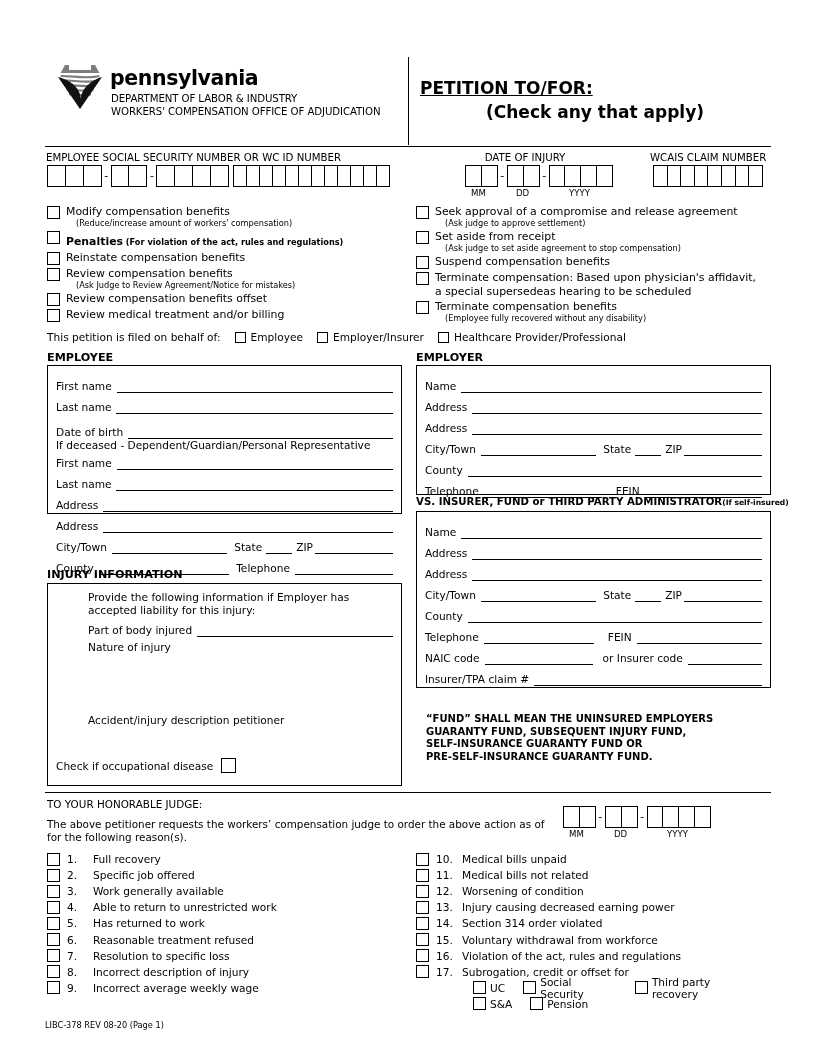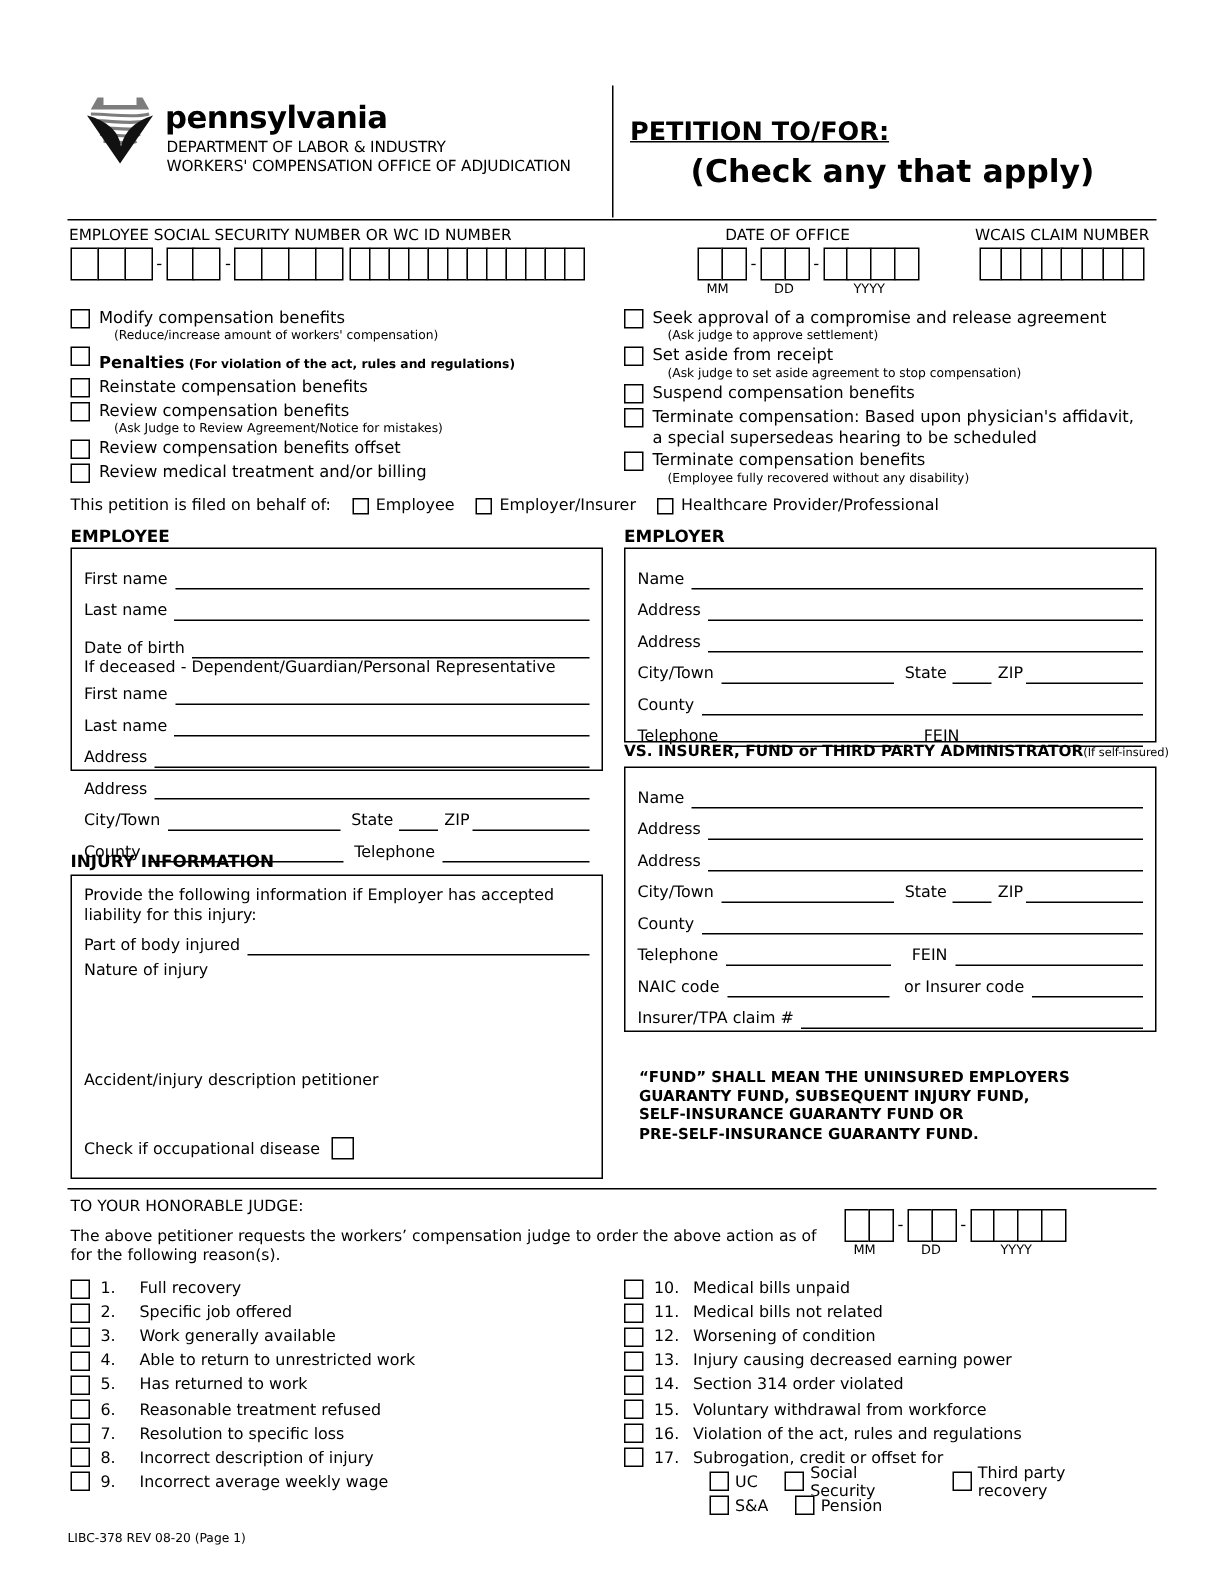--- a/index.html
+++ b/index.html
@@ -32,21 +32,21 @@
     border:1.2px solid #000;margin-left:-1.2px;background:#fff;
   }
   .chbox:first-child{margin-left:0;}
   .dash{width:9px;text-align:center;font-size:11px;line-height:22px;}
   #vdiv{position:absolute;left:408px;top:57px;width:1.3px;height:88px;background:#000;}
   #logo-wrap{position:absolute;left:55px;top:62px;width:50px;height:50px;}
   #agency-name{position:absolute;left:110px;top:66px;font-size:20.5px;font-weight:bold;letter-spacing:-0.4px;}
   #agency-line1{position:absolute;left:111px;top:93px;font-size:10.2px;letter-spacing:-0.1px;}
   #agency-line2{position:absolute;left:111px;top:106px;font-size:10.2px;letter-spacing:-0.1px;}
   #petition-title{position:absolute;left:420px;top:78px;width:350px;text-align:left;font-size:17px;font-weight:bold;text-decoration:underline;}
-  #petition-sub{position:absolute;left:420px;top:102px;width:350px;text-align:center;font-size:21px;font-weight:bold;}
+  #petition-sub{position:absolute;left:420px;top:102px;width:350px;text-align:center;font-size:17px;font-weight:bold;}
   #hrule1{position:absolute;left:45px;top:146px;width:726px;}
 
   
   #ssn-label{position:absolute;left:46px;top:152px;font-size:10.2px;}
   #ssn-boxes{position:absolute;left:47px;top:165px;}
   #wcid-boxes{position:absolute;left:233px;top:165px;}
   #doi-label{position:absolute;left:440px;top:152px;width:170px;text-align:center;font-size:10.2px;}
   #doi-boxes{position:absolute;left:465px;top:165px;}
   #doi-sub{position:absolute;left:465px;top:188px;width:140px;font-size:8.6px;}
   #doi-sub span{position:absolute;}
@@ -83,21 +83,21 @@
   .flines{padding:6px 8px 0 8px;}
   .fline{display:flex;align-items:flex-end;font-size:10.6px;height:21px;}
   .fline .lab{white-space:nowrap;line-height:14px;}
   .fline .ln{border-bottom:1.1px solid #000;height:12px;margin-left:5px;flex:1 1 auto;}
   .fline .ln.fixed-state{flex:0 0 26px;margin-left:4px;}
   .fline .ln.zip{flex:0 0 78px;margin-left:2px;}
   .fline .lab2{white-space:nowrap;margin-left:7px;line-height:14px;}
   .fline.tight{height:17px;}
 
   
-  #injury-inner{padding:7px 8px 0 8px;font-size:10.6px;line-height:13px;}
+  #injury-inner{padding:7px 8px 0 8px;font-size:10.6px;line-height:13px;margin-left:32px;}
   #injury-note{margin-bottom:2px;}
   #injury-part{display:flex;align-items:flex-end;height:18px;}
   #injury-part .ln{border-bottom:1.1px solid #000;height:12px;margin-left:5px;flex:1 1 auto;}
   #injury-nature{margin-top:4px;}
   #injury-narr{margin-top:60px;}
   #injury-occ{position:absolute;left:8px;bottom:12px;display:flex;align-items:center;font-size:10.6px;}
   #injury-occ .cb{margin-left:8px;}
 
   
   #fundtext{position:absolute;left:426px;top:713px;width:340px;font-size:10px;font-weight:bold;line-height:12.6px;}
@@ -182,21 +182,21 @@
         <span class="chbox" style="width: 14.2px; height: 22px;"></span>
         <span class="chbox" style="width: 14.2px; height: 22px;"></span>
         <span class="chbox" style="width: 14.2px; height: 22px;"></span>
         <span class="chbox" style="width: 14.2px; height: 22px;"></span>
         <span class="chbox" style="width: 14.2px; height: 22px;"></span>
         <span class="chbox" style="width: 14.2px; height: 22px;"></span>
         <span class="chbox" style="width: 14.2px; height: 22px;"></span>
       </span>
     </div>
 
-  <div id="doi-label">DATE OF OFFICE</div>
+  <div id="doi-label">DATE OF INJURY</div>
   <div id="doi-boxes" class="boxgrp">
       <span style="display: flex;">
         <span class="chbox" style="width: 17px; height: 22px;"></span>
         <span class="chbox" style="width: 17px; height: 22px;"></span>
       </span>
       <span class="dash">-</span>
       <span style="display: flex;">
         <span class="chbox" style="width: 17px; height: 22px;"></span>
         <span class="chbox" style="width: 17px; height: 22px;"></span>
       </span>
@@ -309,21 +309,21 @@
     <span>Employee</span>
     <span class="cb"></span>
     <span>Employer/Insurer</span>
     <span class="cb"></span>
     <span>Healthcare Provider/Professional</span>
   </div>
 
   <div class="sechead" id="h-employee">EMPLOYEE</div>
   <div class="sechead" id="h-employer">EMPLOYER</div>
   <div class="sechead" id="h-insurer">
-    <span class="bold">VS. INSURER, FUND or THIRD PARTY ADMINISTRATOR</span><span class="tiny" style="font-weight:normal">(If self-insured)</span>
+    <span class="bold">VS. INSURER, FUND or THIRD PARTY ADMINISTRATOR</span><span class="tiny" style="font-weight:bold">(If self-insured)</span>
   </div>
   <div class="sechead" id="h-injury">INJURY INFORMATION</div>
 
   <div class="fbox" id="box-employee">
     <div class="flines">
       <div class="fline">
         <span class="lab">First name</span>
           <span class="ln"></span>
       </div>
       <div class="fline">

